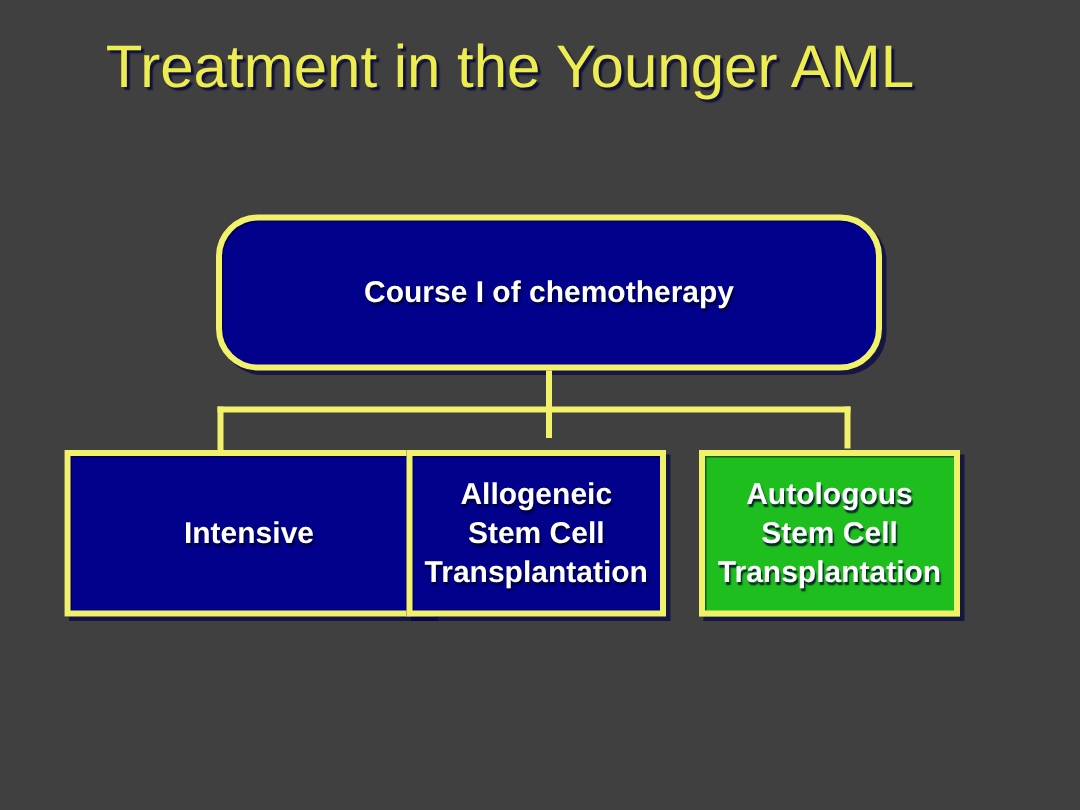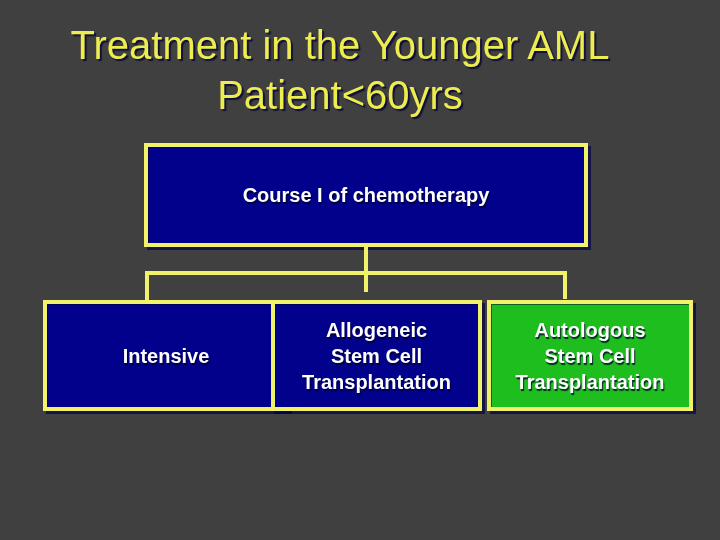--- a/index.html
+++ b/index.html
@@ -41,42 +41,41 @@
     color: #FFFFFF;
     font-weight: bold;
     font-size: 20px;
     line-height: 26px;
     text-shadow: 1px 2px 1px rgba(0,0,40,0.8);
   }
   .flowbox.green {
     background: #1FBE1F;
   }
   .root-box {
-    left: 144px; top: 143px; width: 444px; height: 104px;
+    left: 144px; top: 143px; width: 444px; height: 104px; border-radius: 28px;
   }
   .child-left   { left: 43px;  top: 300px; width: 246px; height: 111px; }
-  .child-mid    { left: 271px; top: 300px; width: 211px; height: 111px; }
-  .child-right  { left: 487px; top: 300px; width: 206px; height: 111px; }
+  .child-mid    { left: 271px; top: 300px; width: 173px; height: 111px; }
+  .child-right  { left: 466px; top: 300px; width: 174px; height: 111px; }
   .connector {
     position: absolute;
     background: #F2F26A;
   }
   .conn-stub   { left: 364px; top: 247px; width: 4px;  height: 45px; }
   .conn-hline  { left: 145px; top: 271px; width: 422px; height: 4px; }
   .conn-dropL  { left: 145px; top: 271px; width: 4px;  height: 30px; }
   .conn-dropR  { left: 563px; top: 271px; width: 4px;  height: 28px; }
 </style>
 </head>
 <body>
 
 <div class="slide">
 
   <div class="title">
     <div>Treatment in the Younger AML</div>
-    <div>Patient&lt;60yrs</div>
   </div>
 
   <div class="flowbox root-box">
     <div>Course I of chemotherapy</div>
   </div>
 
   <div class="connector conn-stub"></div>
   <div class="connector conn-hline"></div>
   <div class="connector conn-dropL"></div>
   <div class="connector conn-dropR"></div>

